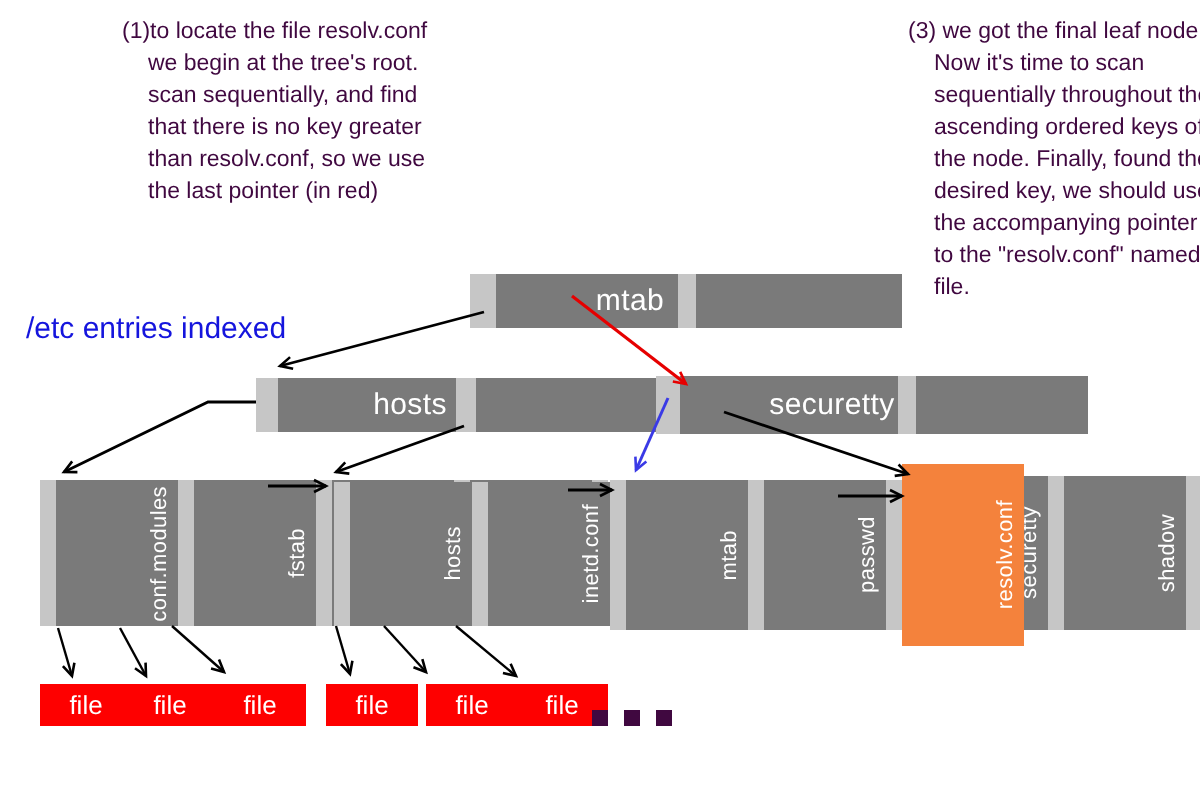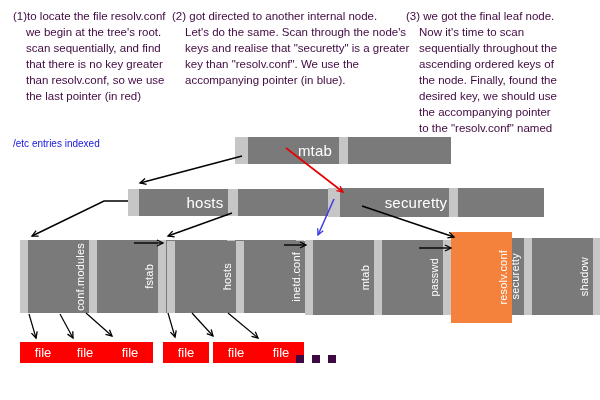--- a/index.html
+++ b/index.html
@@ -3,25 +3,25 @@
 <meta charset="utf-8">
 <style>
   html,body{margin:0;padding:0;background:#fff;}
   #canvas{
     position:relative;width:600px;height:400px;background:#ffffff;
     font-family:"Liberation Sans",sans-serif;overflow:hidden;
   }
   .annotation{
     position:absolute;color:var(--annotation-text,#400840);
     font-size:11.5px;line-height:16px;white-space:pre-line;
-    text-indent:-13px;padding-left:13px;
+    text-indent:-13px;padding-left:13px;margin-left:48px;
   }
   .index-label{
-    position:absolute;left:13px;top:138px;
-    color:var(--index-label-blue,#1515dd);font-size:10px;
+    position:absolute;left:13px;top:156px;
+    color:var(--index-label-blue,#1515dd);font-size:15px;
   }
   .node{position:absolute;display:flex;}
   .cell-p{background:var(--cell-light,#c6c6c6);}
   .cell-k{
     background:var(--cell-dark,#7a7a7a);color:var(--node-text,#fff);
     display:flex;align-items:center;justify-content:center;
     font-size:15px;letter-spacing:0.2px;padding-left:43px;
   }
   .inode .cell-k{height:100%;}
   .leaf{align-items:center;}
@@ -51,25 +51,20 @@
 <body>
 
 <div id="canvas">
 
   <div class="annotation" style="left:13px;top:8px;width:162px;">(1)to locate the file resolv.conf
 we begin at the tree's root.
 scan sequentially, and find
 that there is no key greater
 than resolv.conf, so we use
 the last pointer (in red)</div>
-  <div class="annotation" style="left:172px;top:8px;width:238px;">(2) got directed to another internal node.
-Let's do the same. Scan through the node's
-keys and realise that "securetty" is a greater
-key than  "resolv.conf". We use the
-accompanying pointer (in blue).</div>
   <div class="annotation" style="left:406px;top:8px;width:182px;">(3) we got the final leaf node.
 Now it's time to scan
 sequentially throughout the
 ascending ordered keys of
 the node. Finally, found the
 desired key, we should use
 the accompanying pointer
 to the "resolv.conf" named
 file.</div>
 

